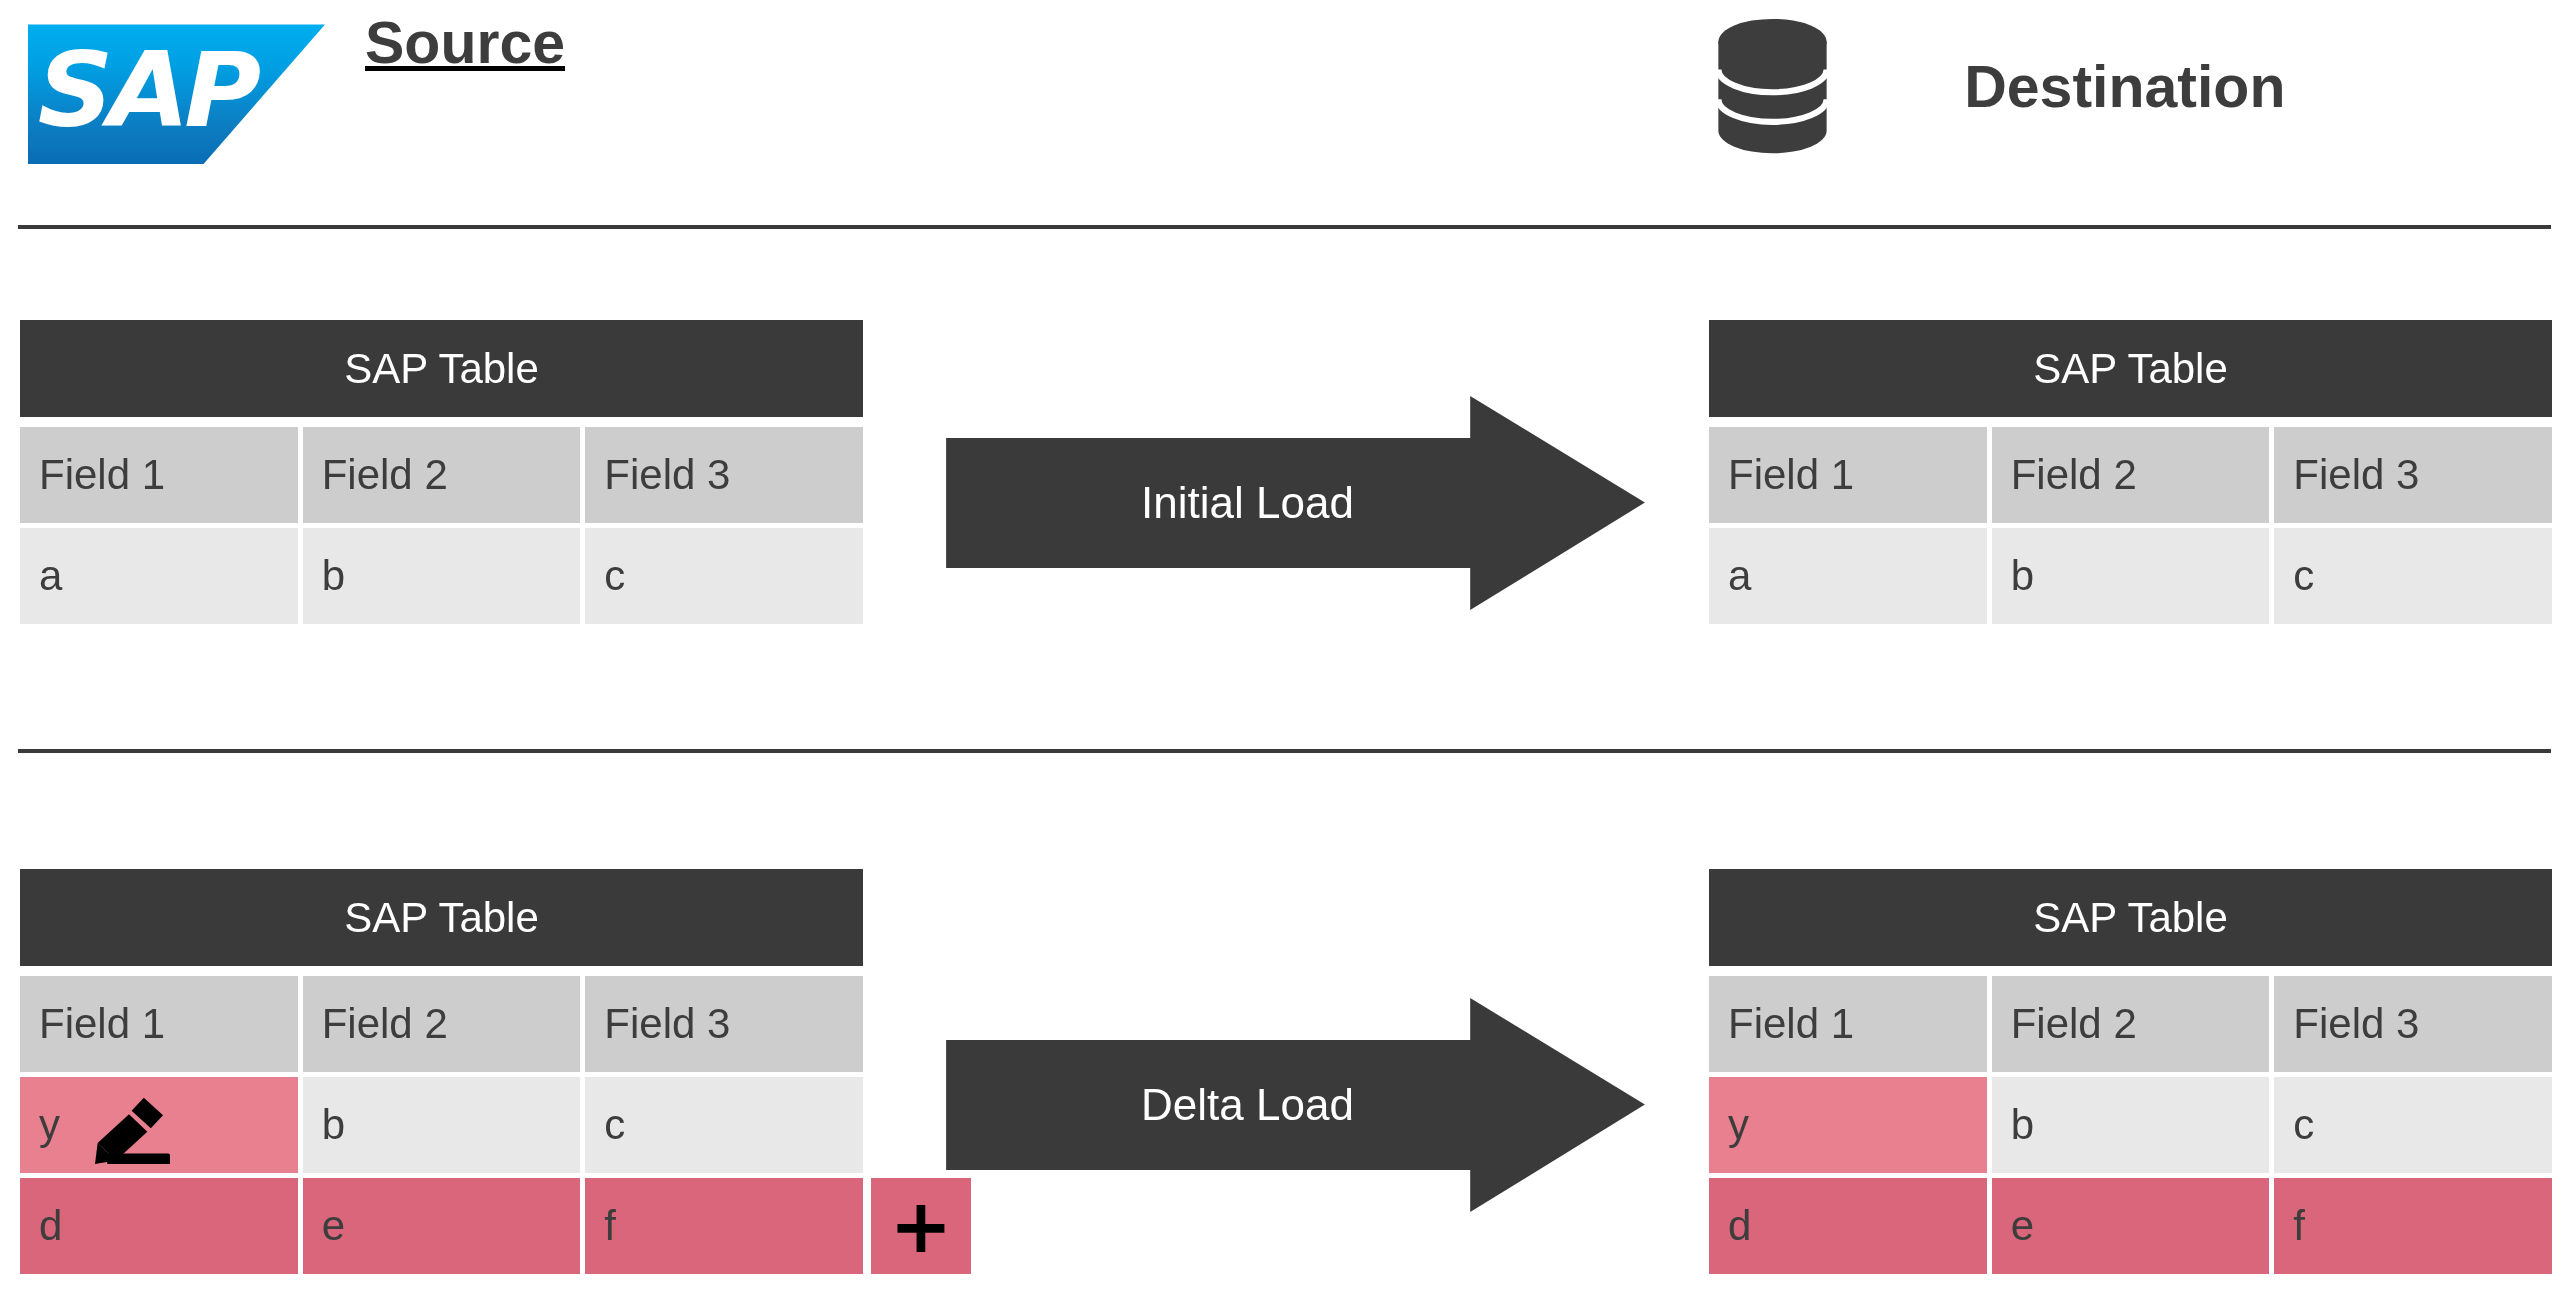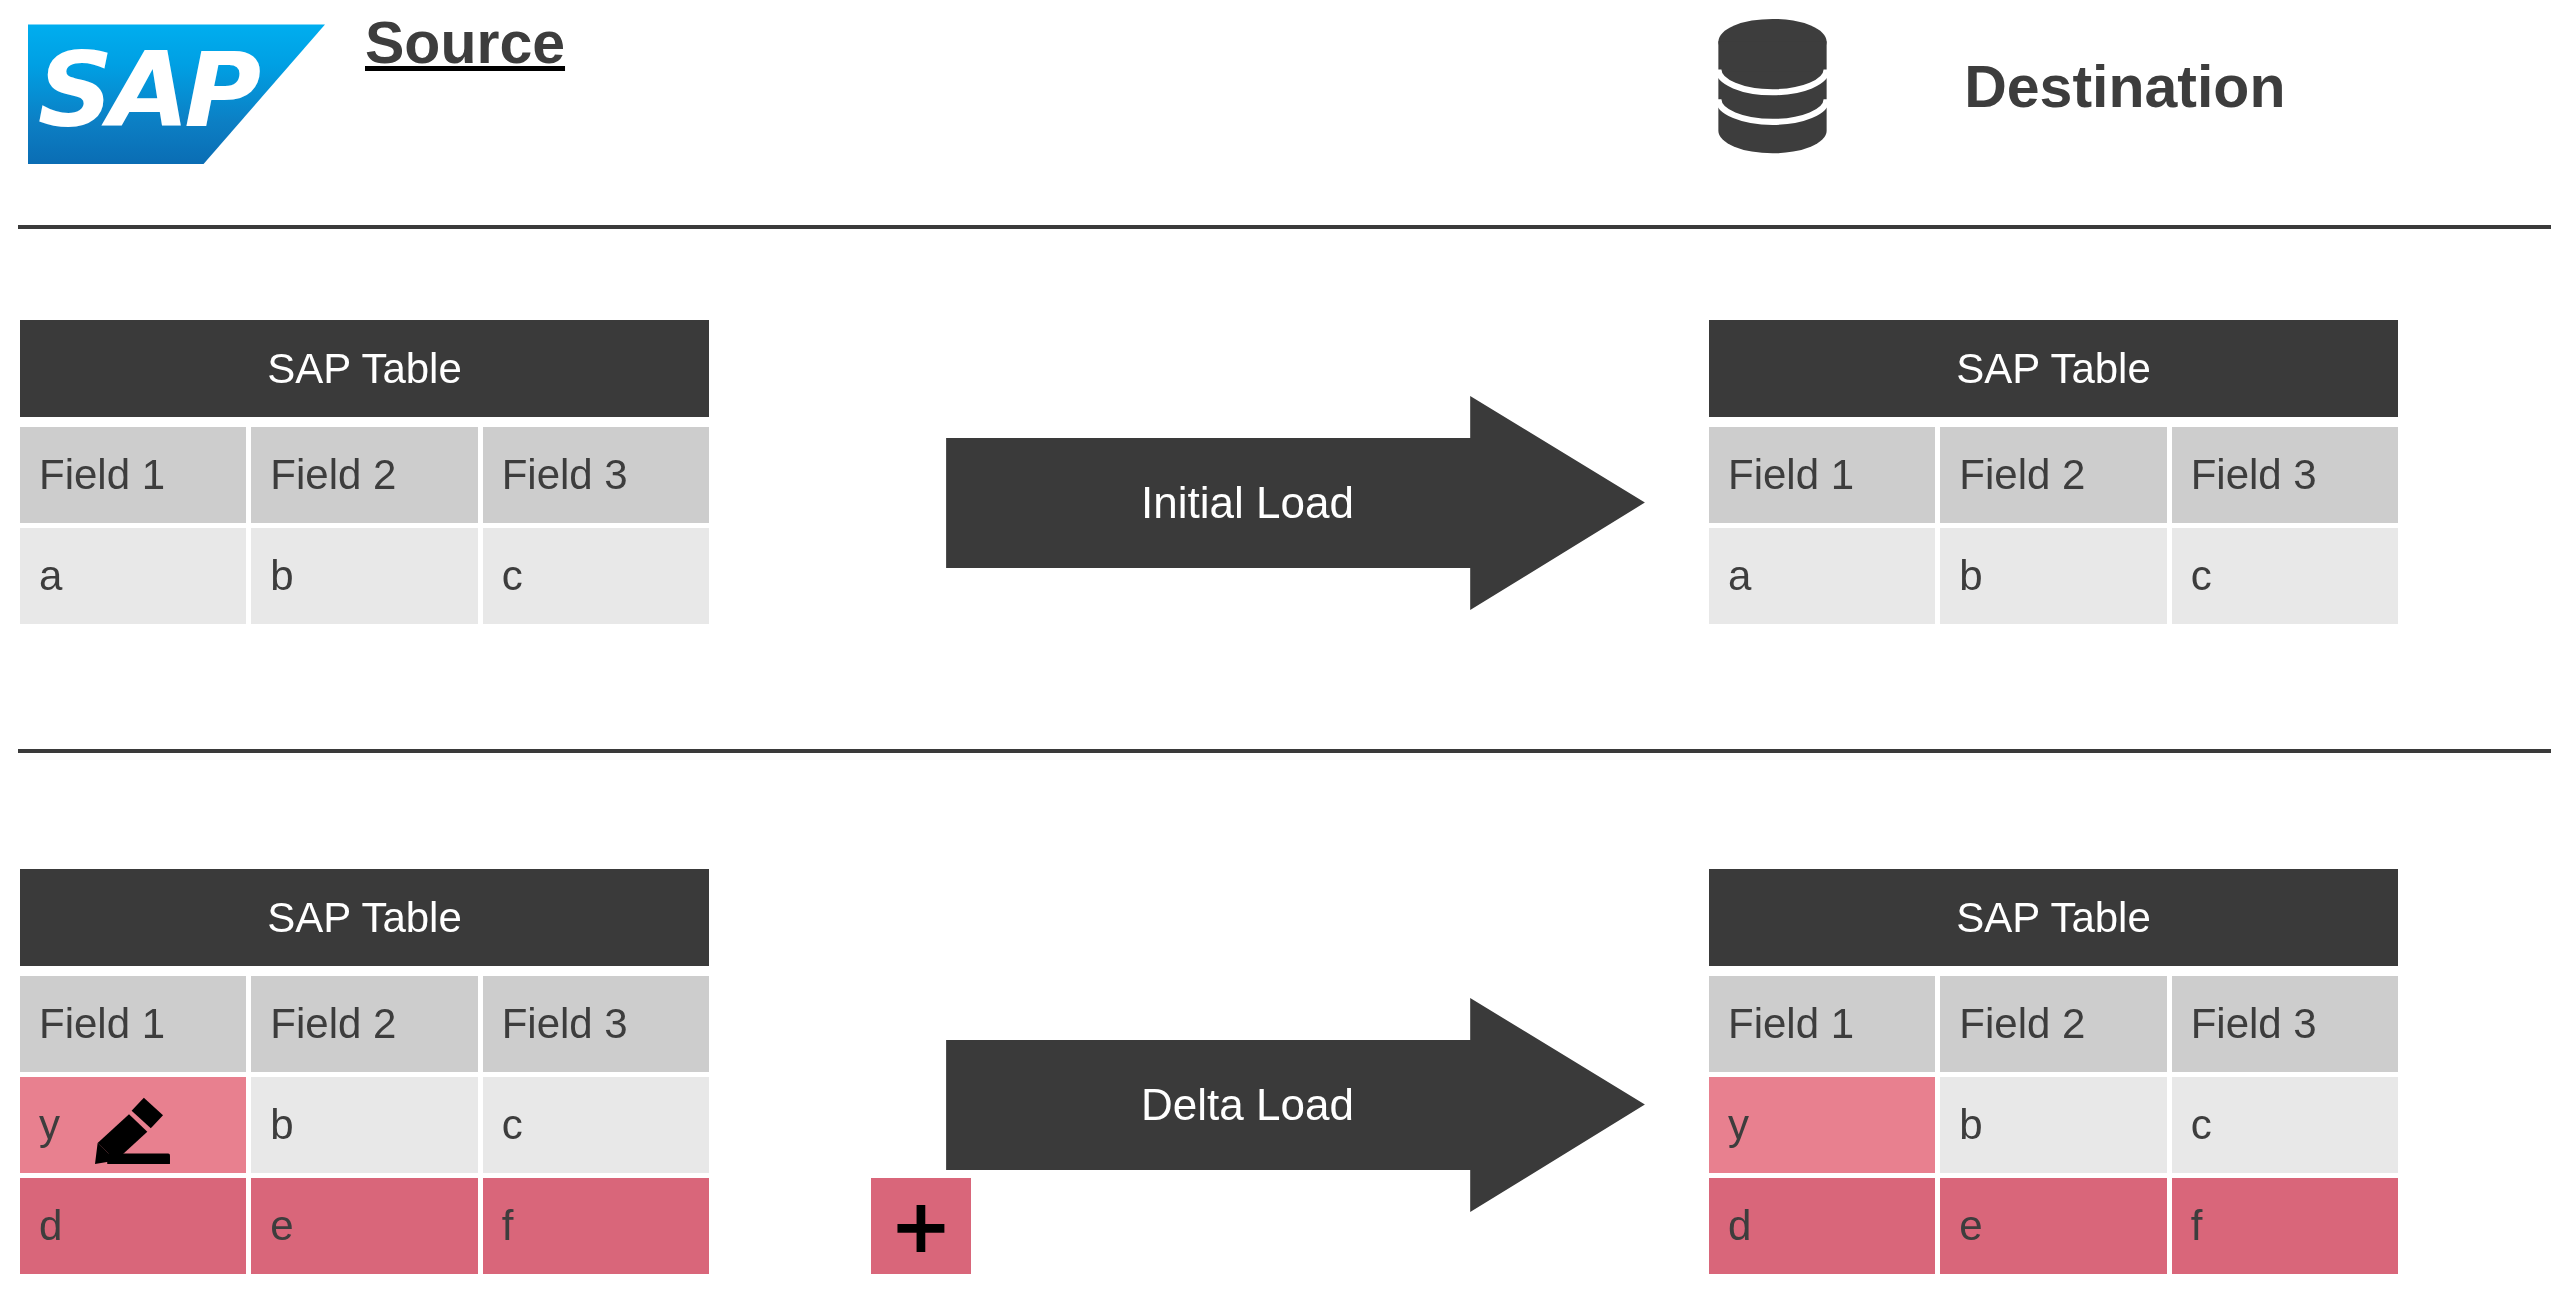--- a/index.html
+++ b/index.html
@@ -42,21 +42,21 @@
   
   .db-icon{position:relative;width:117px;height:140px;flex:none;margin-left:5.2px;}
   .db-icon svg{display:block;}
 
   
   .rule{position:absolute;left:18.3px;width:2533px;height:4.4px;background:#3a3a3a;}
   .rule.r1{top:225px;}
   .rule.r2{top:749px;}
 
   
-  .table{position:absolute;width:689px;}
+  .table{position:absolute;width:843px;}
   .tbl-title{
     height:97px;background:#3a3a3a;color:#ffffff;
     display:flex;align-items:center;justify-content:center;
     font-size:42px;font-weight:normal;letter-spacing:0px;
   }
   .tbl-row{display:flex;gap:5px;margin-top:9.6px;}
   .tbl-row.tight{margin-top:5.2px;}
   .cell{
     flex:1 1 0;height:96px;
     display:flex;align-items:center;

